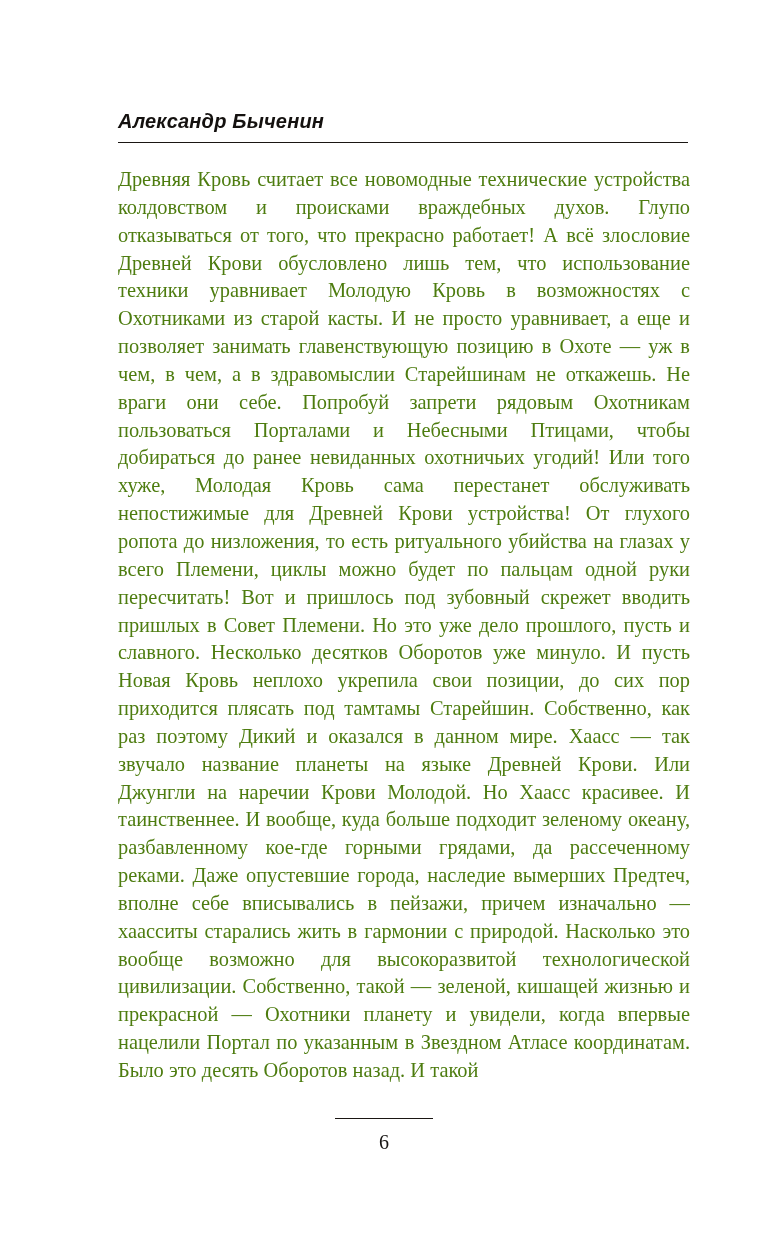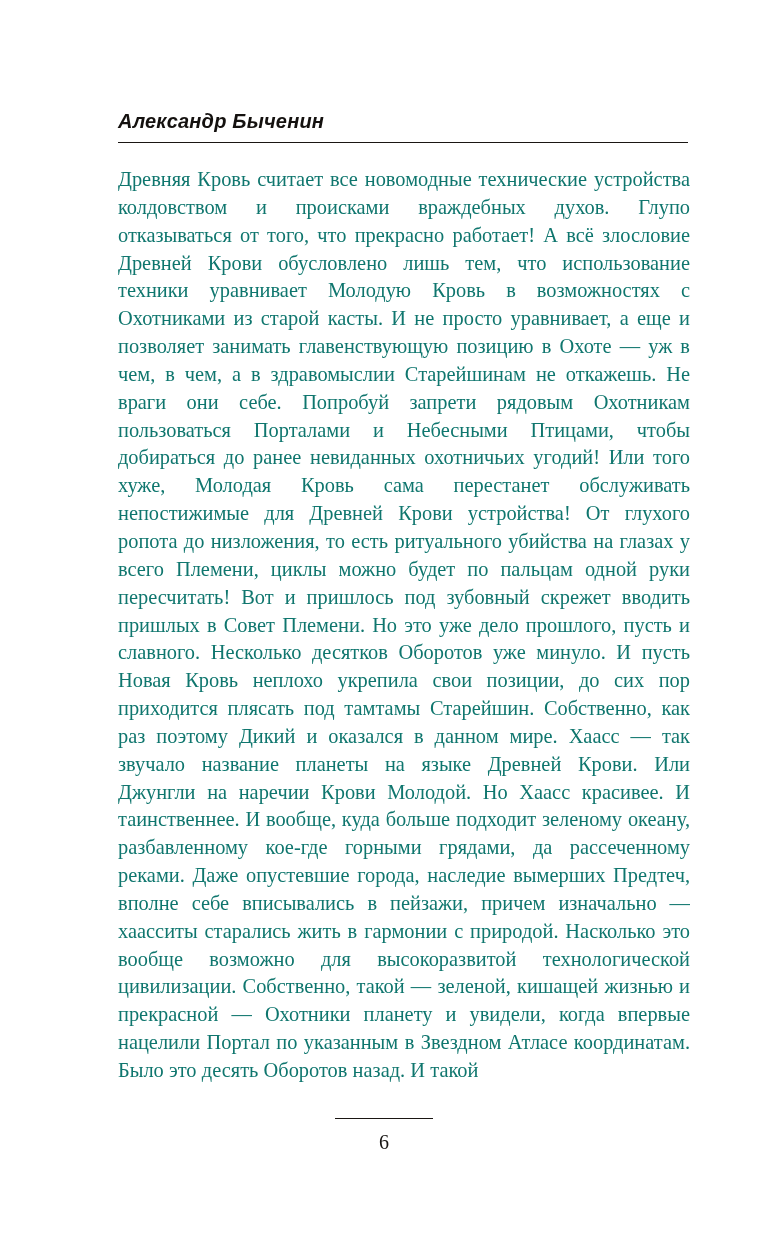--- a/index.html
+++ b/index.html
@@ -60,21 +60,21 @@
 
   .body-paragraph {
     margin: 0;
     font-family: "Liberation Serif", "DejaVu Serif", serif;
     font-size: 20.4px;
     line-height: 27.85px;
     text-align: justify;
     text-align-last: left;
     text-justify: inter-word;
     hyphens: manual;
-    color: #0f766e;
+    color: #4d7c0f;
     word-spacing: 0.1px;
   }
 
   
   .folio {
     position: absolute;
     left: 0;
     top: 1118px;
     width: 768px;
     text-align: center;

